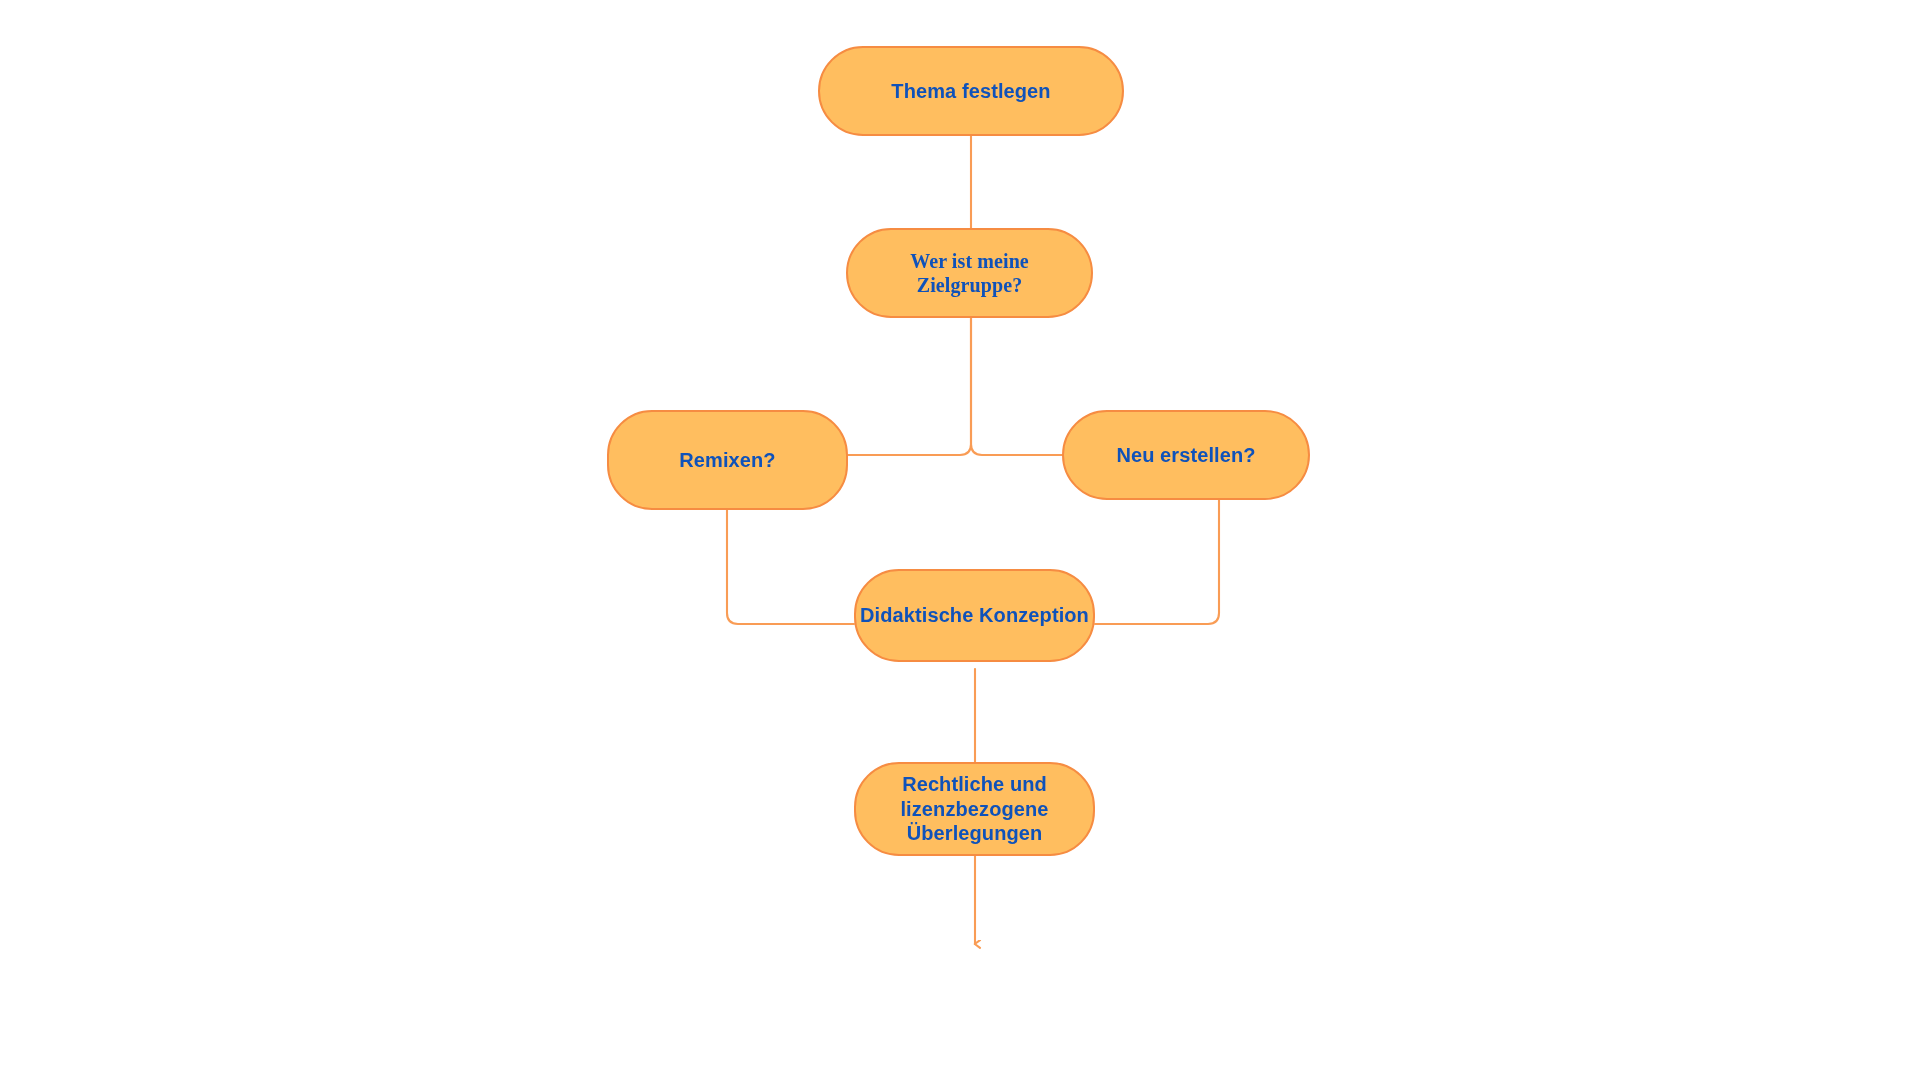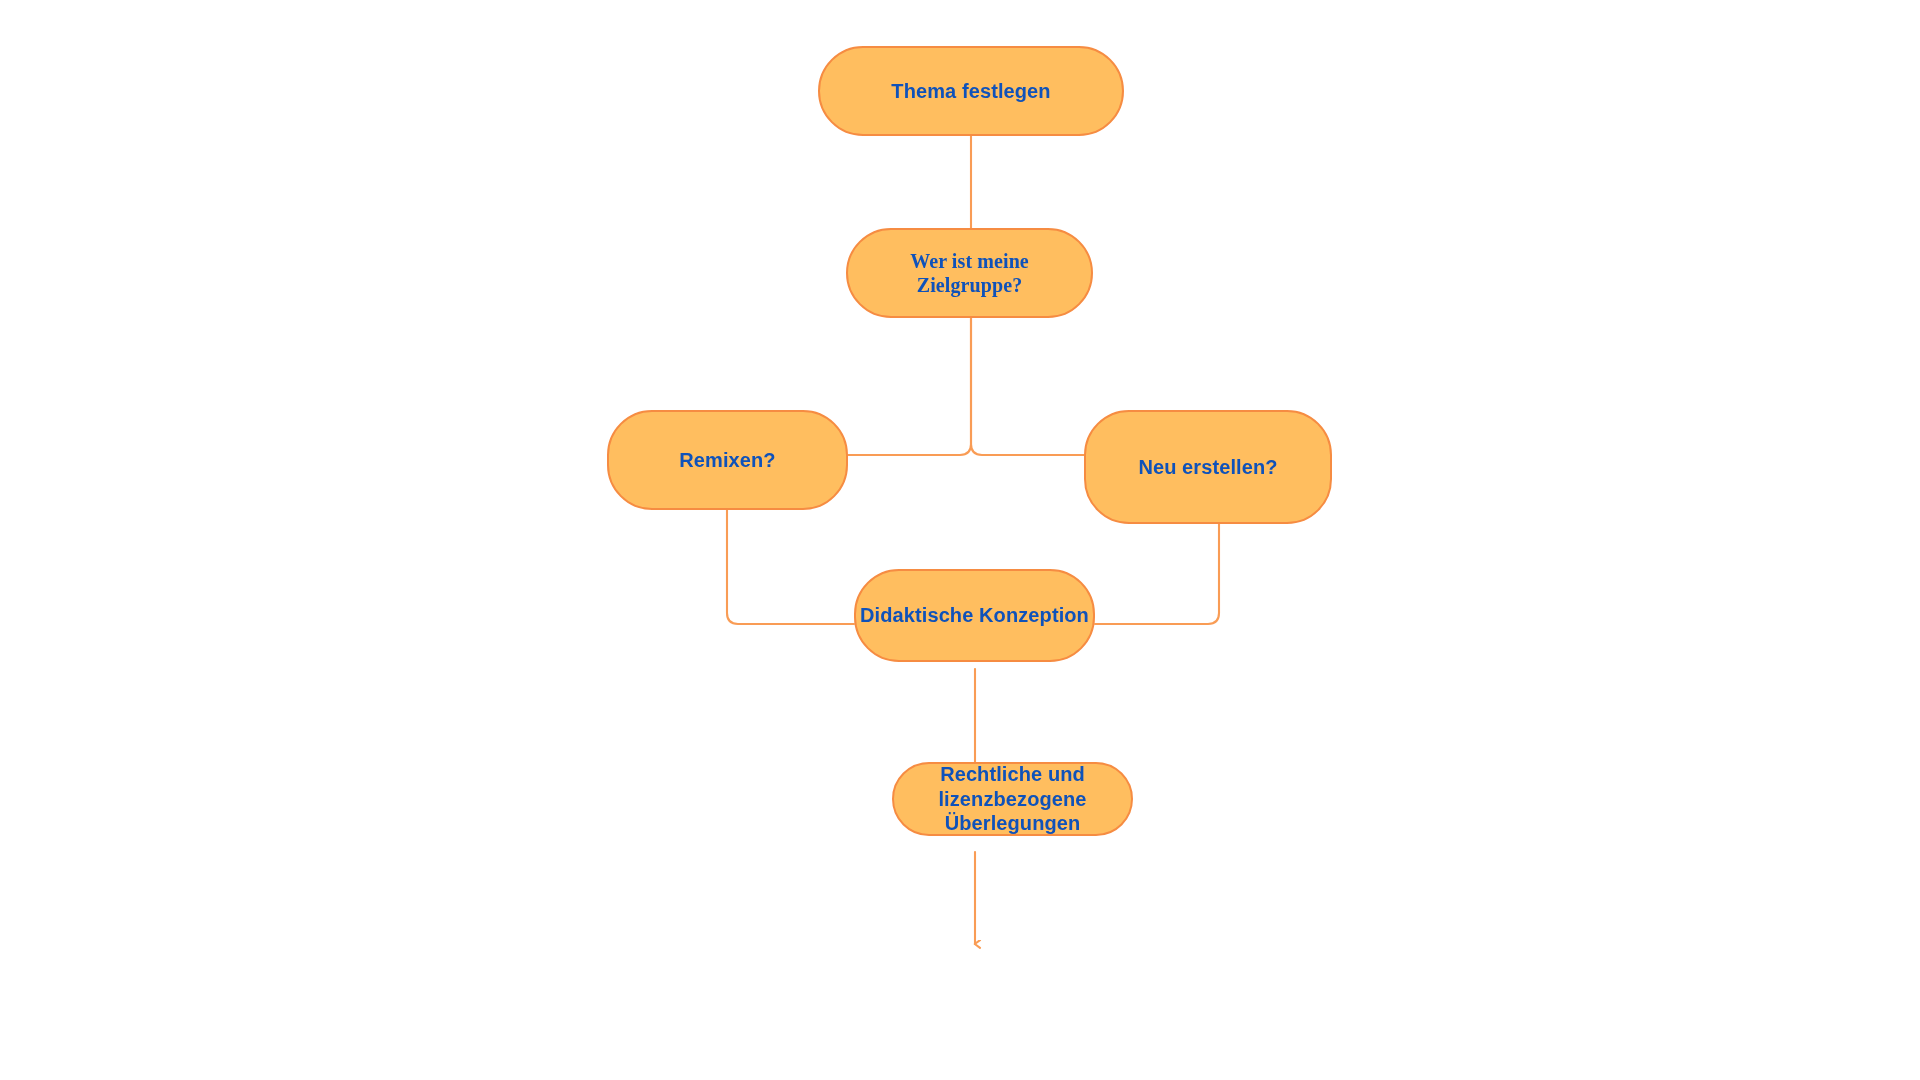--- a/index.html
+++ b/index.html
@@ -53,23 +53,23 @@
     display: block;
     width: 100%;
     text-align: center;
     white-space: pre-line;
   }
 
   
   #node-thema      { left: 818px;  top: 46px;   width: 306px; height: 90px;  border-radius: 46px; }
   #node-zielgruppe { left: 846px;  top: 228px;  width: 247px; height: 90px;  border-radius: 45px; font-family: Liberation Serif, serif; }
   #node-remixen    { left: 607px;  top: 410px;  width: 241px; height: 100px;  border-radius: 45px; }
-  #node-neu        { left: 1084px; top: 410px;  width: 248px; height: 114px;  border-radius: 45px; }
+  #node-neu        { left: 1062px; top: 410px;  width: 248px; height: 90px;  border-radius: 45px; }
   #node-didaktik   { left: 854px;  top: 561px;  width: 241px; height: 93px;  border-radius: 45px; margin-top: 8px; }
-  #node-recht      { left: 892px;  top: 762px;  width: 241px; height: 74px;  border-radius: 45px; }
+  #node-recht      { left: 854px;  top: 762px;  width: 241px; height: 94px;  border-radius: 45px; }
   #node-qualitaet  { left: 854px;  top: 948px;  width: 241px; height: 90px;  border-radius: 45px; }
 
   
   #node-didaktik .label { overflow: visible; }
 </style>
 </head>
 <body>
 
 <div id="canvas" style="background: rgb(255, 255, 255);">
 

